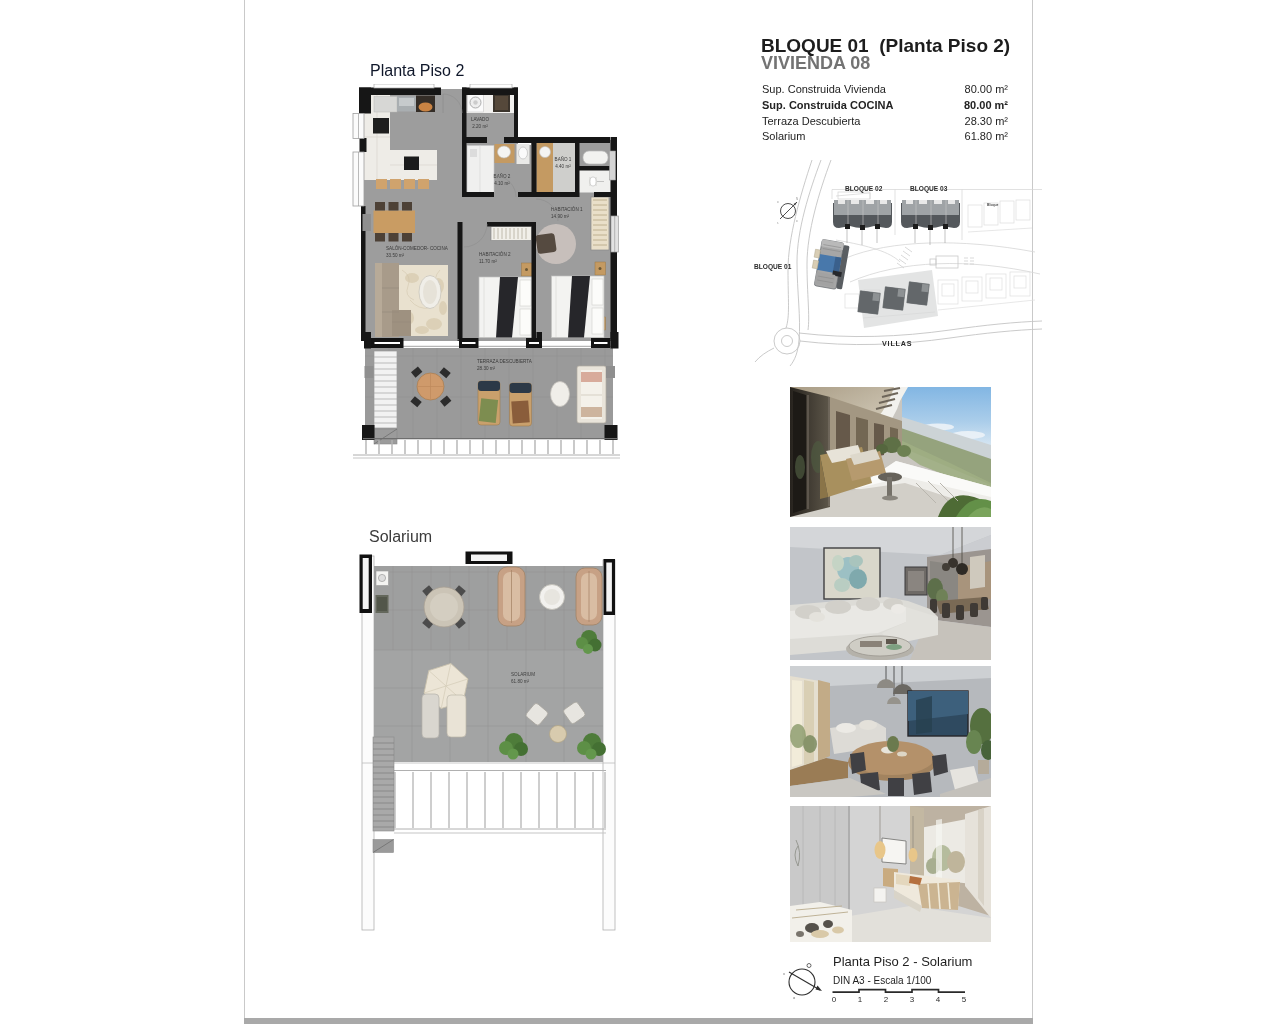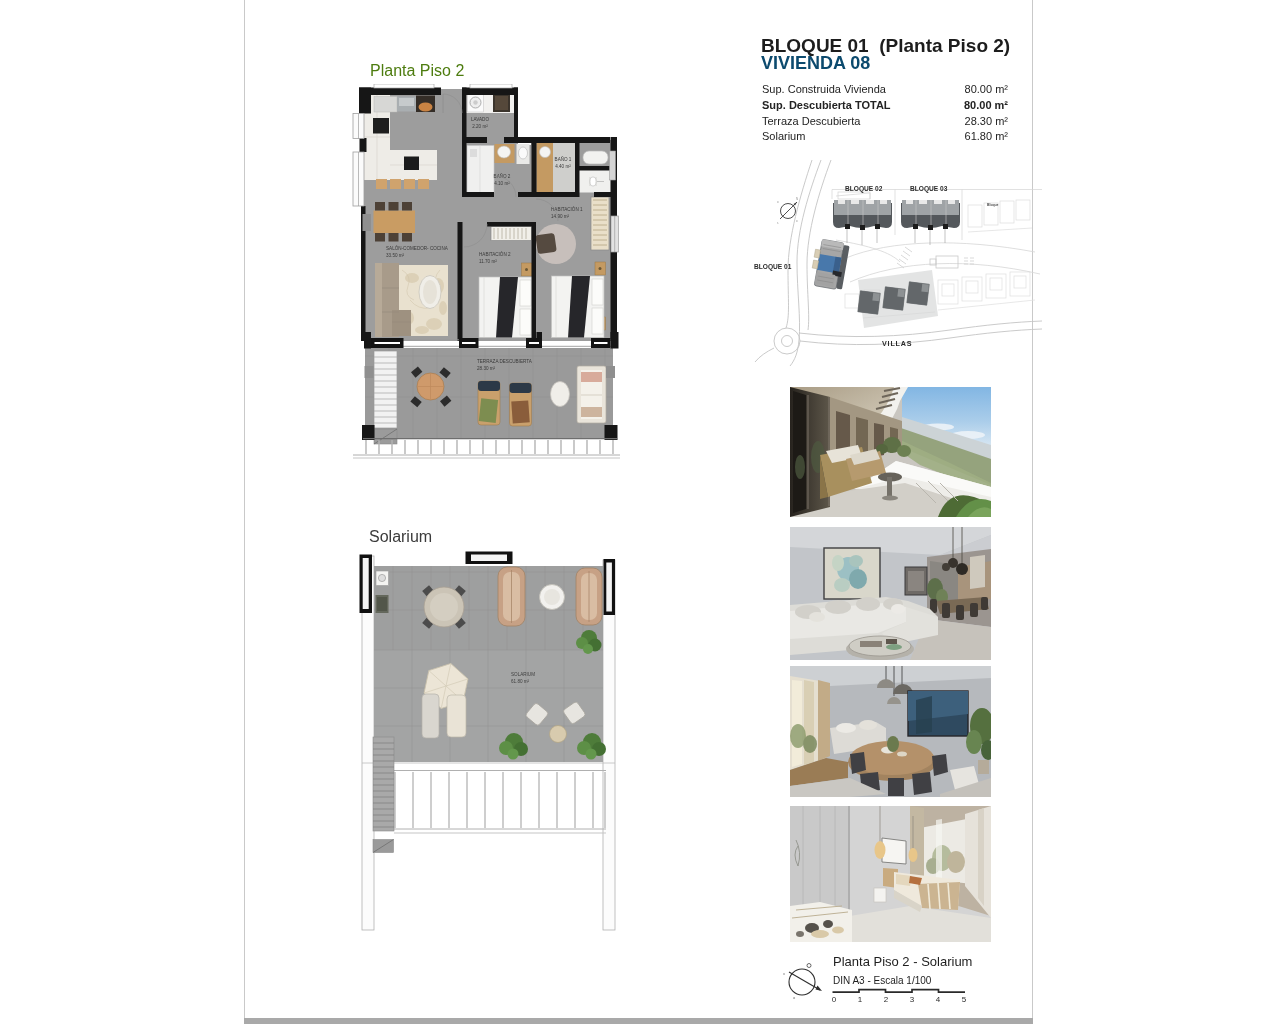--- a/index.html
+++ b/index.html
@@ -8,21 +8,21 @@
 </style>
 </head>
 <body>
 
 <div class="abs" style="left:244px;top:0;width:1px;height:1024px;background:#c9c9c9;"></div>
 
 <div class="abs" style="left:1032px;top:0;width:1px;height:1024px;background:#c9c9c9;"></div>
 
 <div class="abs" style="left:244px;top:1018px;width:789px;height:6px;background:#a9a9a9;"></div>
 
-<div class="abs" style="left:370px;top:62px;font-size:16px;color:#4d7c0f;">Planta Piso 2</div>
+<div class="abs" style="left:370px;top:62px;font-size:16px;color:#0f172a;">Planta Piso 2</div>
 
 <svg class="abs" style="left:350px;top:84px;" width="272" height="378" viewBox="350 84 272 378">
 
   <g>
     <rect x="363" y="92" width="99" height="249" fill="#9d9d9d"></rect>
     <rect x="441" y="89" width="26" height="56" fill="#9d9d9d"></rect>
     <rect x="462" y="92" width="56" height="53" fill="#9d9d9d"></rect>
     <rect x="462" y="145" width="74" height="196" fill="#9d9d9d"></rect>
     <rect x="531" y="140" width="85" height="201" fill="#9d9d9d"></rect>
   </g>
@@ -557,31 +557,31 @@
   </g>
 
   <g>
     <rect x="373" y="839.5" width="20.5" height="13" fill="#9a9a9a" stroke="#8a8a8a" stroke-width="0.6"></rect>
     <line x1="373" y1="852.5" x2="393.5" y2="839.5" stroke="#6f6f6f" stroke-width="0.8"></line>
   </g>
 </svg>
 
 <div class="abs" style="left:761px;top:35px;font-size:19px;font-weight:bold;color:#1d1d1d;letter-spacing:0px;">BLOQUE 01&nbsp;&nbsp;(Planta Piso 2)</div>
 
-<div class="abs" style="left:761px;top:53px;font-size:18px;font-weight:bold;color:#0c4a6e;">VIVIENDA 08</div>
+<div class="abs" style="left:761px;top:53px;font-size:18px;font-weight:bold;color:#737373;">VIVIENDA 08</div>
 
 <div class="abs" style="left:762px;top:82px;width:246px;font-size:11px;color:#232323;line-height:15.8px;">
 
   <div style="display:flex;justify-content:space-between;">
       <span>Sup. Construida Vivienda</span>
       <span>80.00 m²</span>
     </div>
 
   <div style="display:flex;justify-content:space-between;font-weight:bold;">
-      <span>Sup. Descubierta TOTAL</span>
+      <span>Sup. Construida COCINA</span>
       <span>80.00 m²</span>
     </div>
 
   <div style="display:flex;justify-content:space-between;">
       <span>Terraza Descubierta</span>
       <span>28.30 m²</span>
     </div>
 
   <div style="display:flex;justify-content:space-between;">
       <span>Solarium</span>

